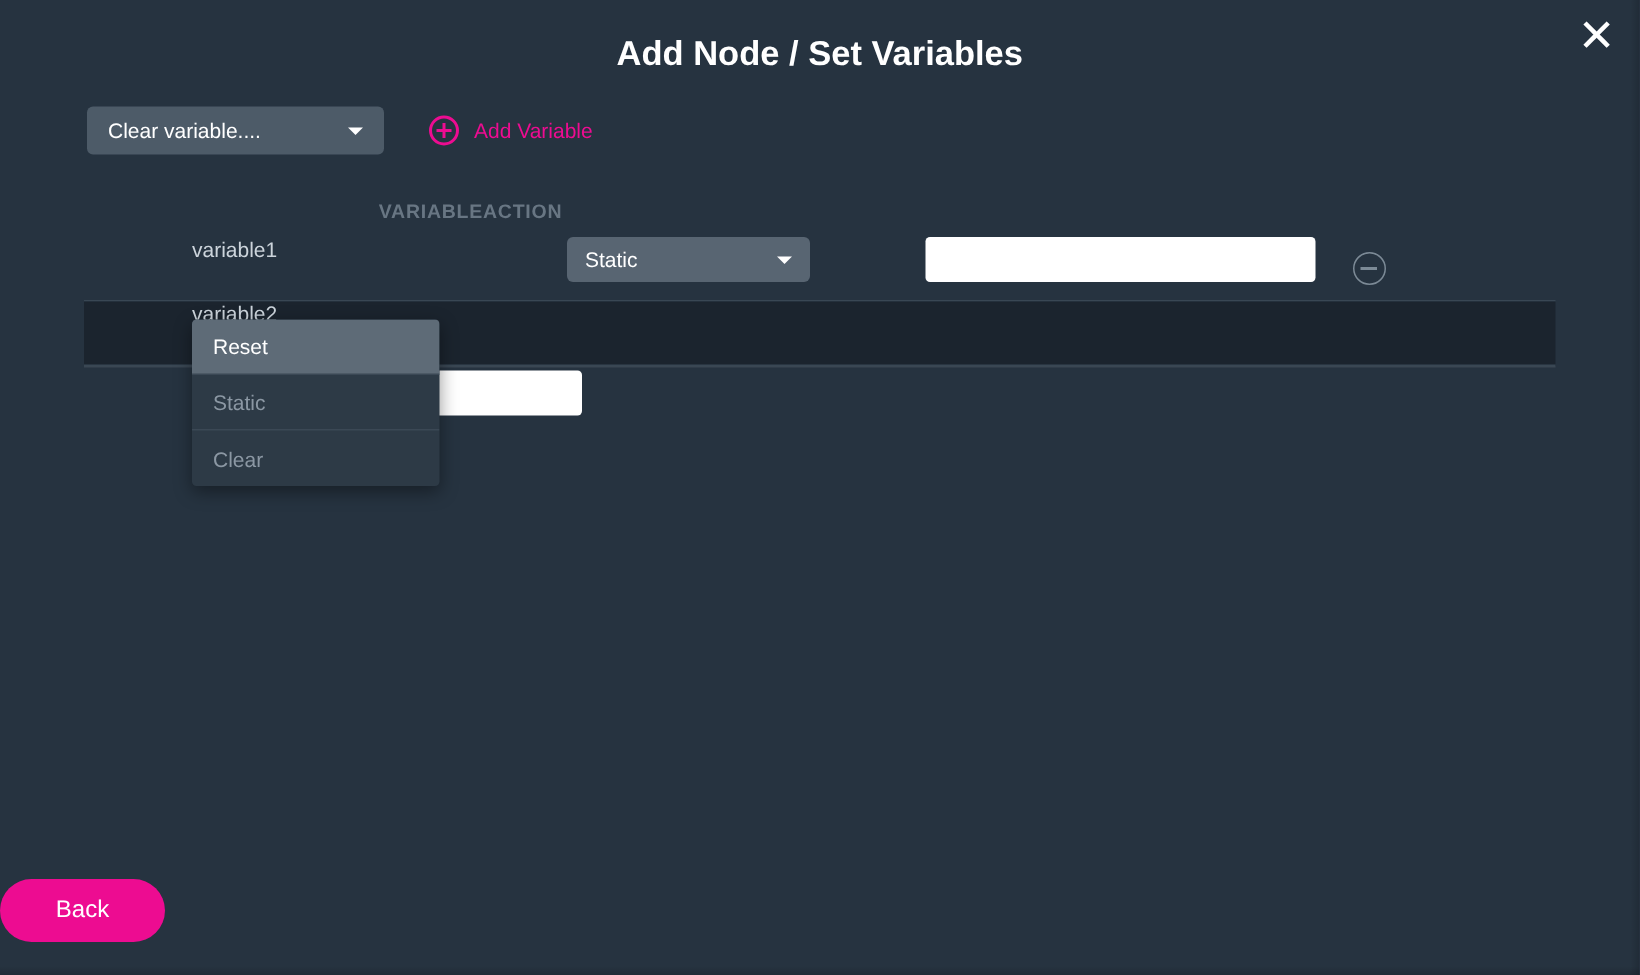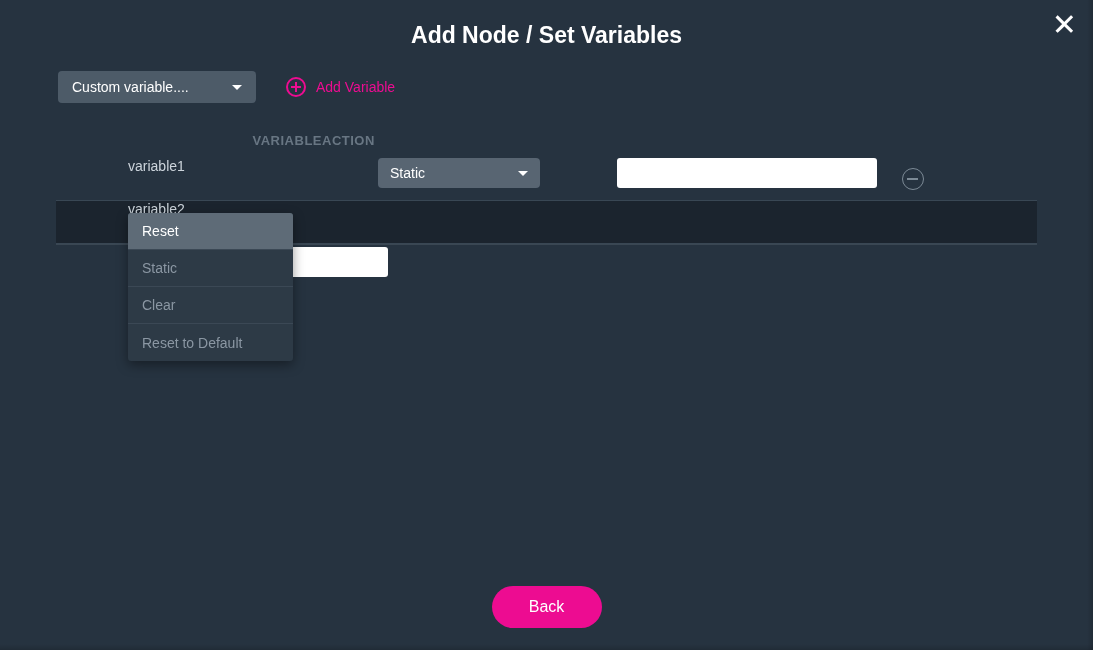--- a/index.html
+++ b/index.html
@@ -163,20 +163,21 @@
       background: #5e6b77;
       color: #fff;
     }
     .footer {
       position:absolute;
       bottom: 22px;
       left:0; right:0;
       display:flex;
       justify-content:center;
       gap: 28px;
+      flex-direction: column;
     }
     .btn {
       background: #ed0c91;
       color:#fff;
       border:none;
       width: 110px;
       height: 42px;
       border-radius: 21px;
       font-size: 16px;
       font-weight:500;
@@ -196,21 +197,21 @@
   </style>
 </head>
 <body>
 
 <div class="close-btn">✕</div>
 
 <div class="title">Add Node / Set Variables</div>
 
 <div class="top-controls">
   <div class="select-wrap">
-    <span class="select-text">Custom variable....</span>
+    <span class="select-text">Clear variable....</span>
     <span class="chevron-down"></span>
   </div>
   <div class="add-variable">
     <span class="add-icon"></span>
     <span class="add-variable-text">Add Variable</span>
   </div>
 </div>
 
 <div class="headers">
   <div class="hdr hdr-var">VARIABLE</div>
@@ -237,21 +238,20 @@
 
   <div class="row dark">
     <div class="var-name">variable2</div>
     <div class="action-col">
       <div class="action-select" style="background:transparent;">
       </div>
       <div class="dropdown-menu" style="top:-4px;">
         <div class="dropdown-item selected">Reset</div>
         <div class="dropdown-item">Static</div>
         <div class="dropdown-item">Clear</div>
-        <div class="dropdown-item">Reset to Default</div>
       </div>
     </div>
     <div class="value-col">
       <input type="text" class="value-input" value="" style="">
     </div>
     <div class="remove-col">
       <div class="remove-btn"></div>
     </div>
   </div>
 

